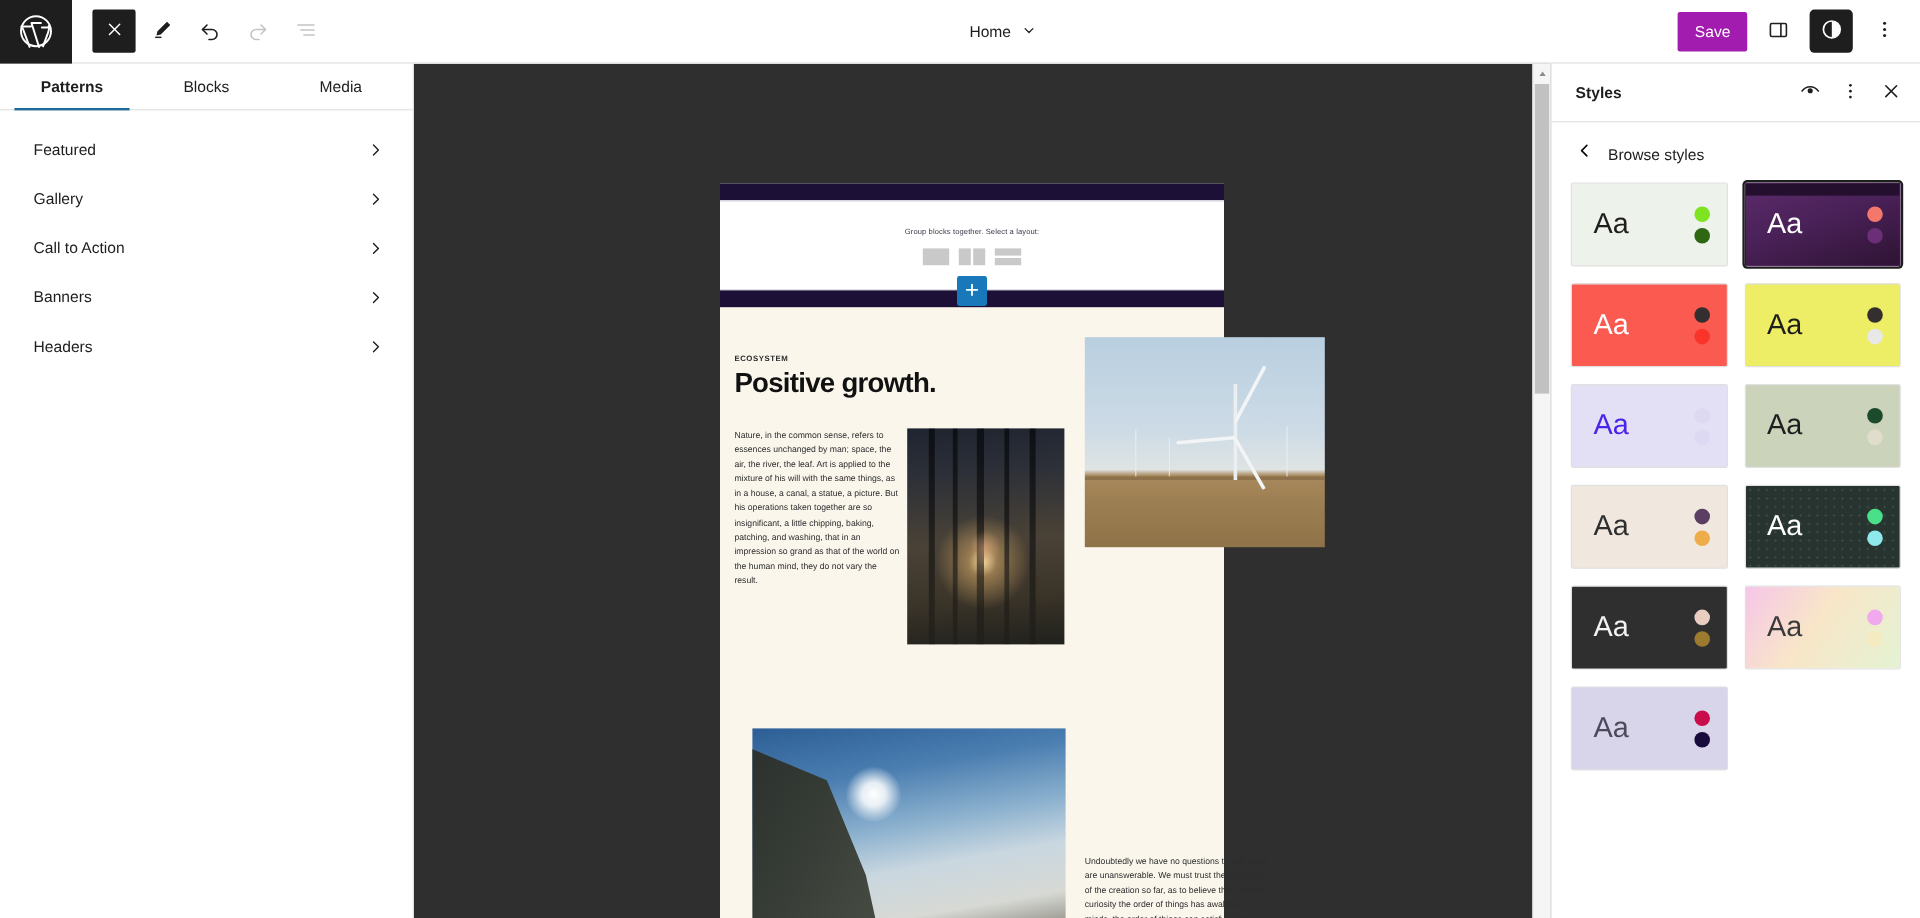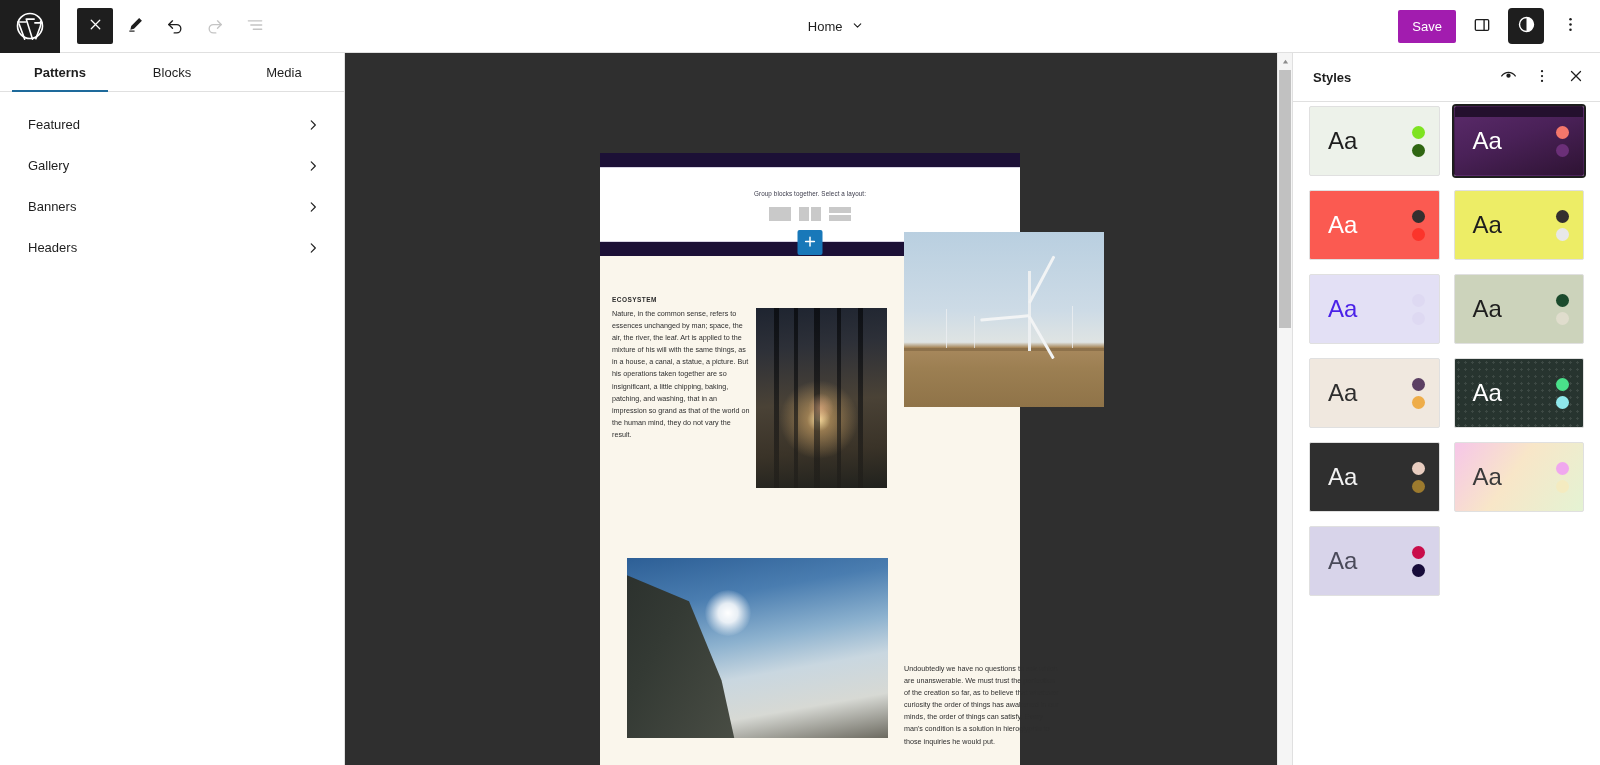--- a/index.html
+++ b/index.html
@@ -363,20 +363,28 @@
       <div class="cat-item">
         <span>Featured</span>
         <span class="chev">
           <svg width="14" height="14" viewBox="0 0 24 24" fill="none" stroke="currentColor" stroke-width="2" stroke-linecap="round" stroke-linejoin="round">
             <path d="M9 5l7 7-7 7"></path>
           </svg>
         </span>
       </div>
       <div class="cat-item">
         <span>Gallery</span>
+        <span class="chev">
+          <svg width="14" height="14" viewBox="0 0 24 24" fill="none" stroke="currentColor" stroke-width="2" stroke-linecap="round" stroke-linejoin="round">
+            <path d="M9 5l7 7-7 7"></path>
+          </svg>
+        </span>
+      </div>
+      <div class="cat-item">
+        <span>Call to Action</span>
         <span class="chev">
           <svg width="14" height="14" viewBox="0 0 24 24" fill="none" stroke="currentColor" stroke-width="2" stroke-linecap="round" stroke-linejoin="round">
             <path d="M9 5l7 7-7 7"></path>
           </svg>
         </span>
       </div>
       <div class="cat-item">
         <span>Banners</span>
         <span class="chev">
           <svg width="14" height="14" viewBox="0 0 24 24" fill="none" stroke="currentColor" stroke-width="2" stroke-linecap="round" stroke-linejoin="round">
@@ -422,20 +430,21 @@
         <span>
           <svg width="15" height="15" viewBox="0 0 24 24" fill="none" stroke="currentColor" stroke-width="2.4" stroke-linecap="round">
               <path d="M12 5v14M5 12h14"></path>
             </svg>
         </span>
       </button>
     </div>
 
     <div class="page-body">
       <div class="eyebrow">ECOSYSTEM</div>
+      <h1 class="headline">Positive growth.</h1>
 
       <div class="cols" style="position:relative; min-height:540px;">
         <div class="col-text">
           <p class="body-copy">Nature, in the common sense, refers to essences unchanged by man; space, the air, the river, the leaf. Art is applied to the mixture of his will with the same things, as in a house, a canal, a statue, a picture. But his operations taken together are so insignificant, a little chipping, baking, patching, and washing, that in an impression so grand as that of the world on the human mind, they do not vary the result.</p>
         </div>
 
         <div class="forest-img">
           <i class="trunk" style="left:14%;"></i>
           <i class="trunk" style="left:29%; width:4px;"></i>
           <i class="trunk" style="left:44%; width:6px;"></i>
@@ -499,20 +508,28 @@
     </button>
     <button class="sp-ic">
       <span>
         <svg width="18" height="18" viewBox="0 0 24 24" fill="none" stroke="currentColor" stroke-width="1.7" stroke-linecap="round">
             <path d="M6 6l12 12M18 6L6 18"></path>
           </svg>
       </span>
     </button>
   </div>
 
+  <div class="sp-back">
+    <span>
+      <svg width="15" height="15" viewBox="0 0 24 24" fill="none" stroke="currentColor" stroke-width="2" stroke-linecap="round" stroke-linejoin="round">
+          <path d="M15 5l-7 7 7 7"></path>
+        </svg>
+    </span>
+    <span class="sp-back-label">Browse styles</span>
+  </div>
 
 
   <div class="variations" id="variations">
       <div class="var-card" style="background: rgb(237, 242, 234);">
         <div class="var-aa" style="color: rgb(30, 30, 30);">Aa</div>
         <div class="var-dots">
           <div class="var-dot" style="background: rgb(126, 227, 33);"></div>
           <div class="var-dot" style="background: rgb(47, 102, 18);"></div>
         </div>
       </div>

